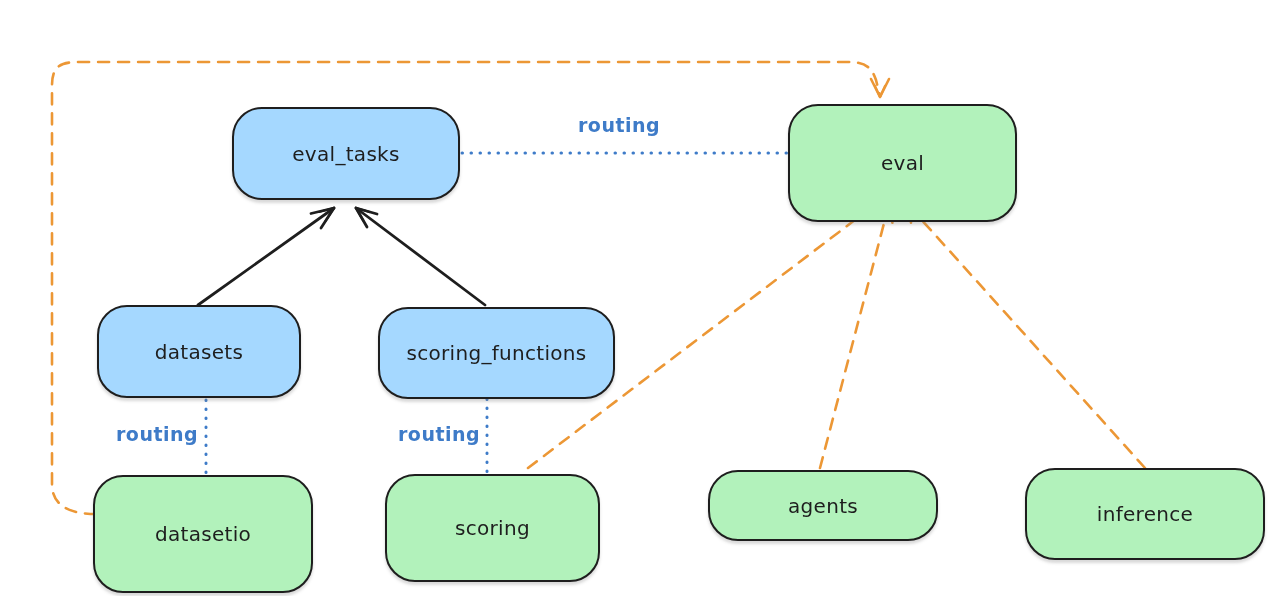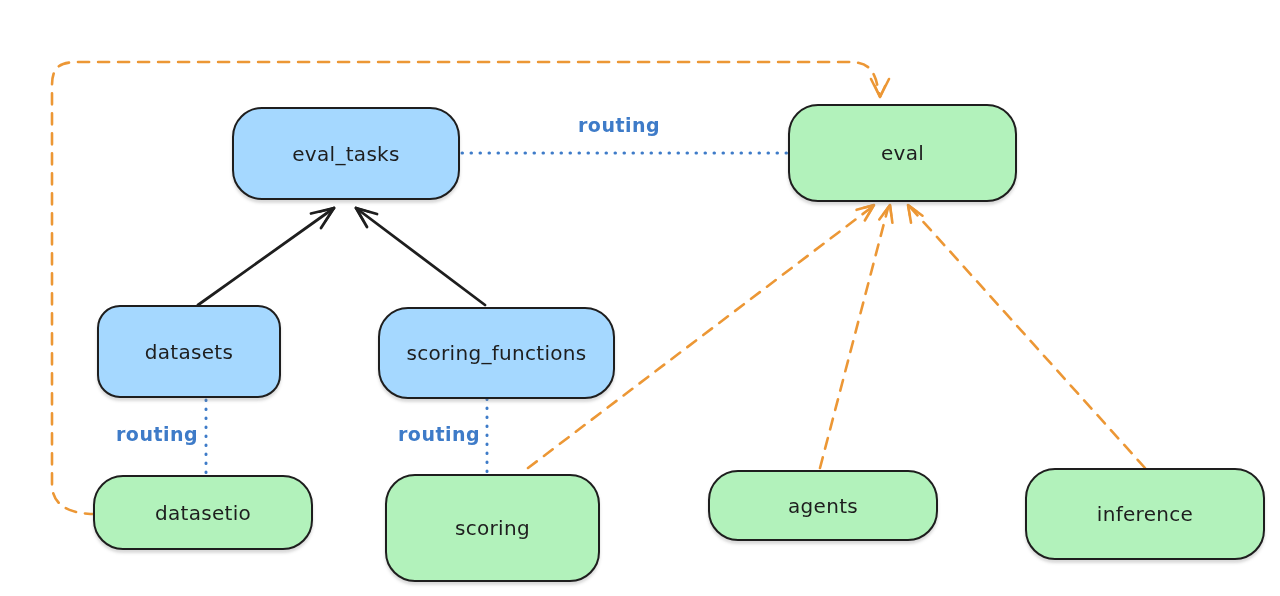--- a/index.html
+++ b/index.html
@@ -26,24 +26,24 @@
   .node.green{background:#b2f2bb;}
   .edge-label{
     position:absolute;
     color:#3e7bc8;
     font-size:19px;
     font-weight:600;
     letter-spacing:0.5px;
   }
   
   #n-eval_tasks{left:232px;top:107px;width:228px;height:93px;}
-  #n-eval{left:788px;top:104px;width:229px;height:98px;}
-  #n-datasets{left:97px;top:305px;width:184px;height:93px;border-radius:23px;}
+  #n-eval{left:788px;top:104px;width:229px;height:118px;}
+  #n-datasets{left:97px;top:305px;width:204px;height:93px;}
   #n-scoring_functions{left:378px;top:307px;width:237px;height:92px;}
-  #n-datasetio{left:93px;top:475px;width:220px;height:75px;}
+  #n-datasetio{left:93px;top:475px;width:220px;height:118px;}
   #n-scoring{left:385px;top:474px;width:215px;height:108px;}
   #n-agents{left:708px;top:470px;width:230px;height:71px;}
   #n-inference{left:1025px;top:468px;width:240px;height:92px;}
   
   #lbl-routing-top{left:578px;top:114px;}
   #lbl-routing-left{left:116px;top:423px;}
   #lbl-routing-mid{left:398px;top:423px;}
 </style>
 </head>
 <body>

